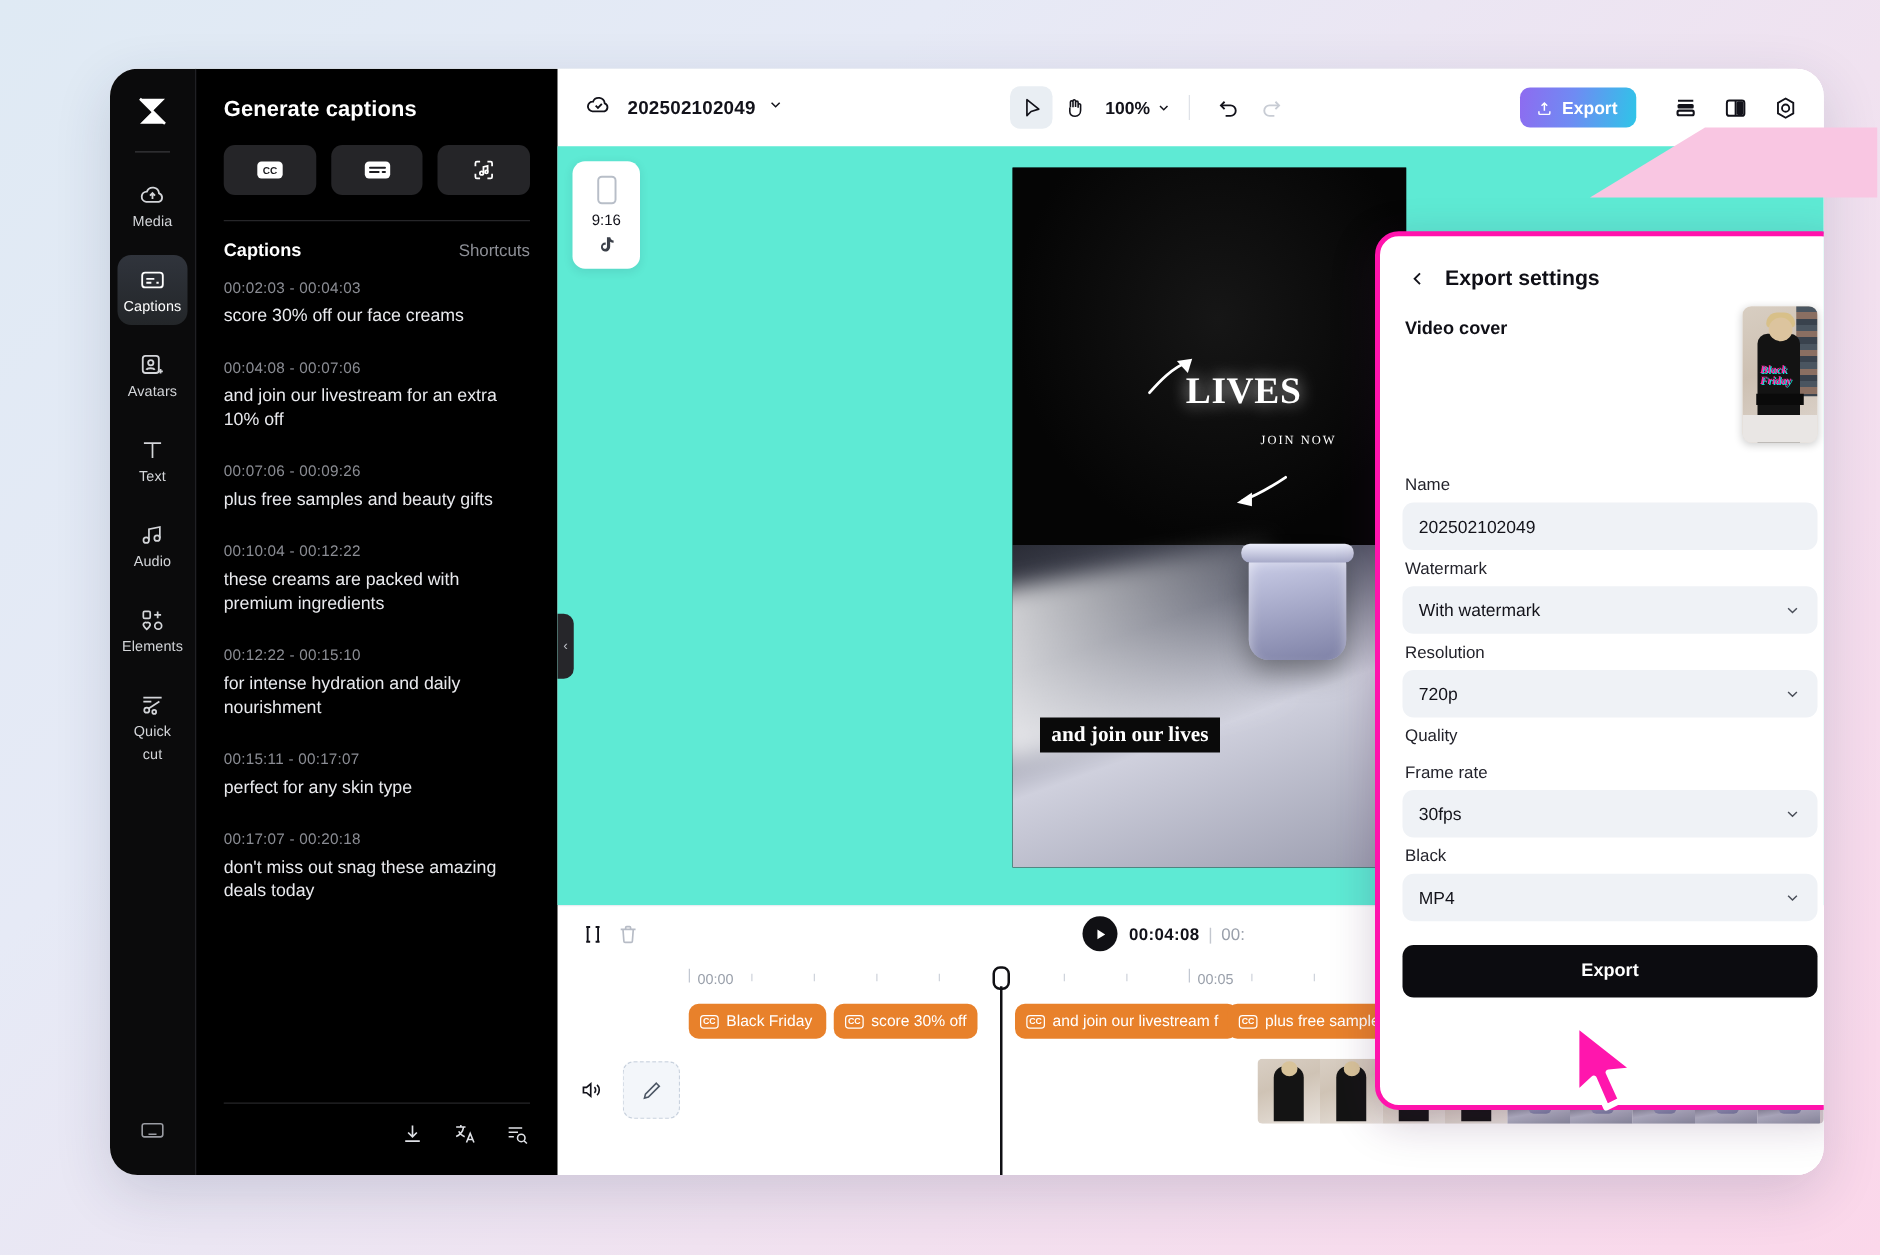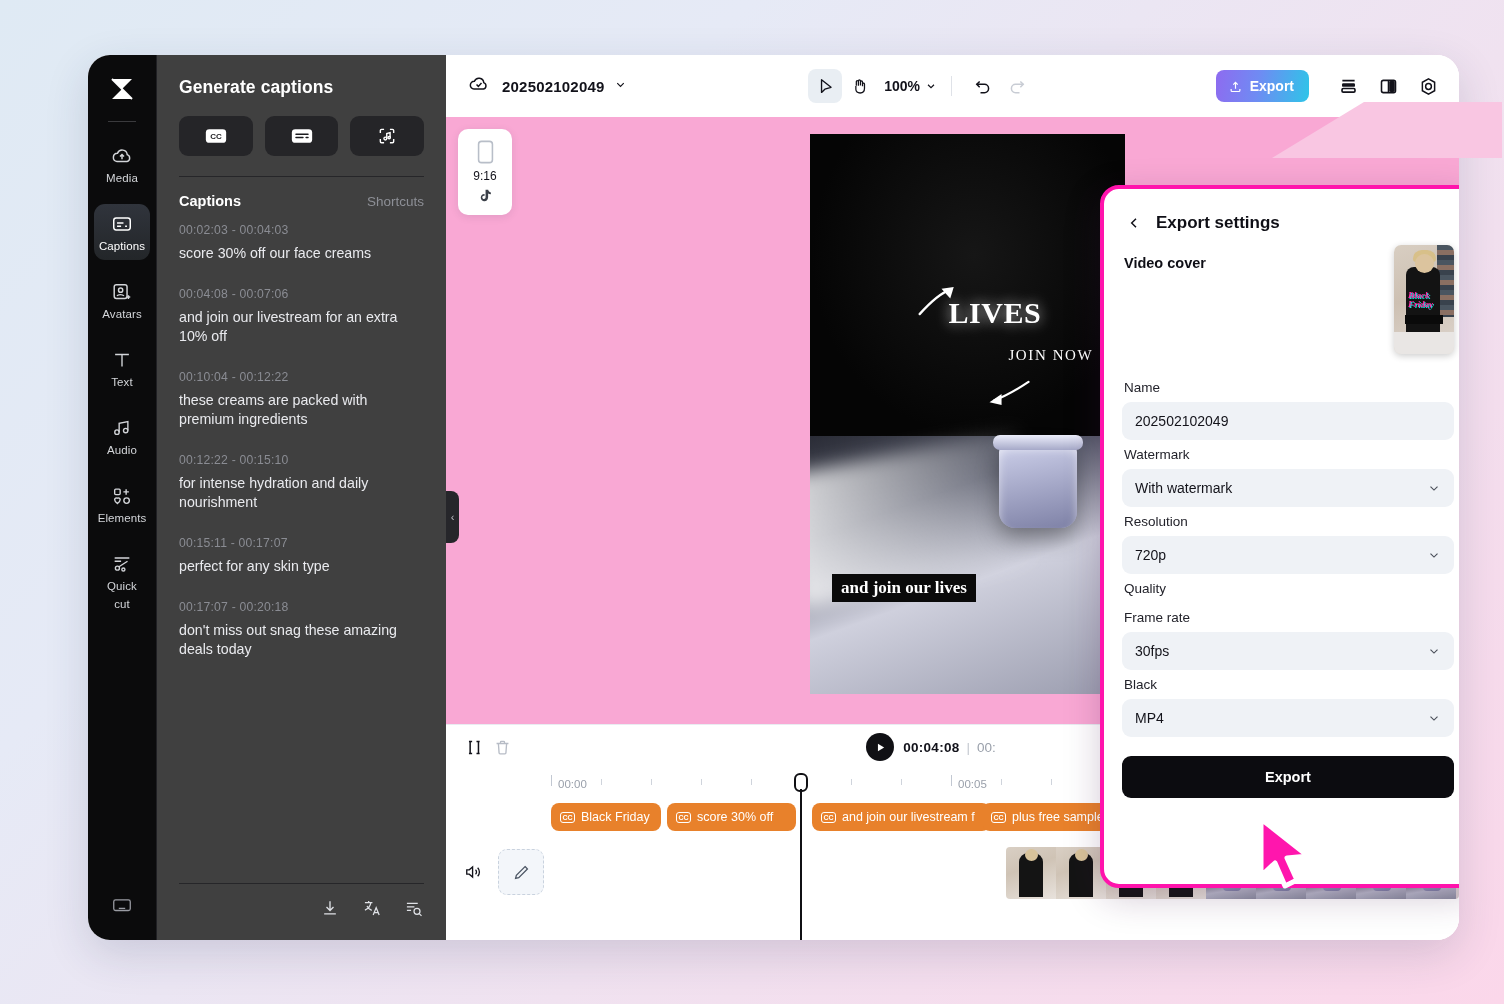--- a/index.html
+++ b/index.html
@@ -39,21 +39,21 @@
     color: #d3d5d9; cursor: pointer;
   }
   .rail-item .rl { font-size: 11.5px; line-height: 13px; text-align: center; letter-spacing: .1px; }
   .rail-item.active { background: linear-gradient(180deg,#30343c,#232629); color:#fff; }
   .rail-icon { width: 22px; height: 22px; display:block; }
   #rail .bottom { position: absolute; bottom: 20px; }
 
   
   #captions-panel {
     width: 290px; flex: 0 0 290px;
-    background: #404040;
+    background: #000000;
     display: flex; flex-direction: column;
     position: relative;
     border-left: 1px solid #202024;
   }
   #captions-panel h1 { color:#fff; font-size: 17.5px; font-weight: 700; padding: 22px 22px 0; letter-spacing:.1px;}
   .gen-btns { display:flex; gap:12px; padding: 18px 22px 0; }
   .gen-btn {
     flex:1; height: 40px; background:#252528; border-radius: 9px;
     display:flex; align-items:center; justify-content:center; cursor:pointer;
   }
@@ -87,21 +87,21 @@
   .vsep { width:1px;height:20px;background:#dfe2e8;margin:0 14px; }
   #export-btn {
     height: 32px; padding: 0 15px 0 12px; border-radius: 8px;
     background: linear-gradient(100deg,#8e6bf0 0%, #6f8bf3 45%, #2ec5e8 100%);
     color:#fff; font-size:14px; font-weight:700;
     display:flex;align-items:center;gap:7px;cursor:pointer; margin-right:14px;
   }
   .icon-btn { width:30px;height:30px;display:flex;align-items:center;justify-content:center;cursor:pointer;margin-left:10px;}
 
   
-  #canvas-area { flex:1; background:#f9a8d4; position:relative; min-height:0; }
+  #canvas-area { flex:1; background:#5eead4; position:relative; min-height:0; }
   #ratio-badge {
     position:absolute; left:12px; top:12px; width:54px; height:86px;
     background:#fff; border-radius:10px; box-shadow:0 2px 8px rgba(30,40,70,.10);
     display:flex;flex-direction:column;align-items:center;padding-top:11px;gap:5px;cursor:pointer;
   }
   #ratio-badge .r { font-size:12px; color:#12121a; font-weight:400;}
   #video-stage {
     position:absolute; left:364px; top:17px; width:315px; height:560px;
     background:#000; overflow:hidden;
   }
@@ -112,21 +112,21 @@
      background:linear-gradient(100deg, rgba(255,255,255,.85), rgba(255,255,255,0));
      filter: blur(9px); transform: rotate(-11deg); }
   .vid-jar { position:absolute; left:60%; top:55%; width:78px; height:86px;
      background:linear-gradient(170deg,#cfd2ec,#7e81a6); border-radius: 10px 10px 16px 16px;
      box-shadow: inset 0 7px 10px rgba(255,255,255,.55), 0 10px 22px rgba(0,0,0,.35); }
   .vid-jar:before{content:"";position:absolute;left:-6px;right:-6px;top:-7px;height:15px;
      background:linear-gradient(180deg,#eceefb,#a6a9c8);border-radius:7px;}
   .vid-lives { position:absolute; left:44%; top:29%; color:#fff; font-family:"Liberation Serif", serif;
      font-size:30px; font-weight:700; letter-spacing:.5px; text-shadow:0 0 14px rgba(255,255,255,.75);}
   .vid-join { position:absolute; left:63%; top:38%; color:#fff; font-family:"Liberation Serif", serif;
-     font-size:15px; letter-spacing:1.6px; }
+     font-size:10px; letter-spacing:1.6px; }
   .vid-arrow1{ position:absolute; left:34%; top:27%; width:42px;height:32px; }
   .vid-arrow2{ position:absolute; left:56%; top:44%; width:46px;height:26px; }
   .vid-cap {
     position:absolute; left:22px; bottom:92px; background:#0a0a0a; color:#fff;
     font-family:"Liberation Serif", serif; font-size:17px; font-weight:700;
     padding:4px 9px; white-space:nowrap;
   }
 
   
   #timeline { height: 216px; background:#fff; border-top:1px solid #e9ecf1; display:flex; flex-direction:column;}
@@ -328,20 +328,24 @@
     <div id="caption-list">
       <div class="cap-item">
         <div class="time">00:02:03 - 00:04:03</div>
         <div class="txt">score 30% off our face creams</div>
       </div>
       <div class="cap-item">
         <div class="time">00:04:08 - 00:07:06</div>
         <div class="txt">and join our livestream for an extra 10% off</div>
       </div>
       <div class="cap-item">
+        <div class="time">00:07:06 - 00:09:26</div>
+        <div class="txt">plus free samples and beauty gifts</div>
+      </div>
+      <div class="cap-item">
         <div class="time">00:10:04 - 00:12:22</div>
         <div class="txt">these creams are packed with premium ingredients</div>
       </div>
       <div class="cap-item">
         <div class="time">00:12:22 - 00:15:10</div>
         <div class="txt">for intense hydration and daily nourishment</div>
       </div>
       <div class="cap-item">
         <div class="time">00:15:11 - 00:17:07</div>
         <div class="txt">perfect for any skin type</div>
@@ -557,21 +561,21 @@
           <div class="head"></div>
           <div class="line"></div>
         </div>
       </div>
 
       <div id="cap-track">
         <div class="cap-chip" style="left:105px;width:110px;">
           <span class="cc-glyph">CC</span>
           <span>Black Friday</span>
         </div>
-        <div class="cap-chip" style="left:221px;width:129px;">
+        <div class="cap-chip" style="left:221px;width:115px;">
           <span class="cc-glyph">CC</span>
           <span>score 30% off</span>
         </div>
         <div class="cap-chip" style="left:366px;width:178px;">
           <span class="cc-glyph">CC</span>
           <span>and join our livestream f</span>
         </div>
         <div class="cap-chip" style="left:536px;width:149px;">
           <span class="cc-glyph">CC</span>
           <span>plus free samples and</span>

